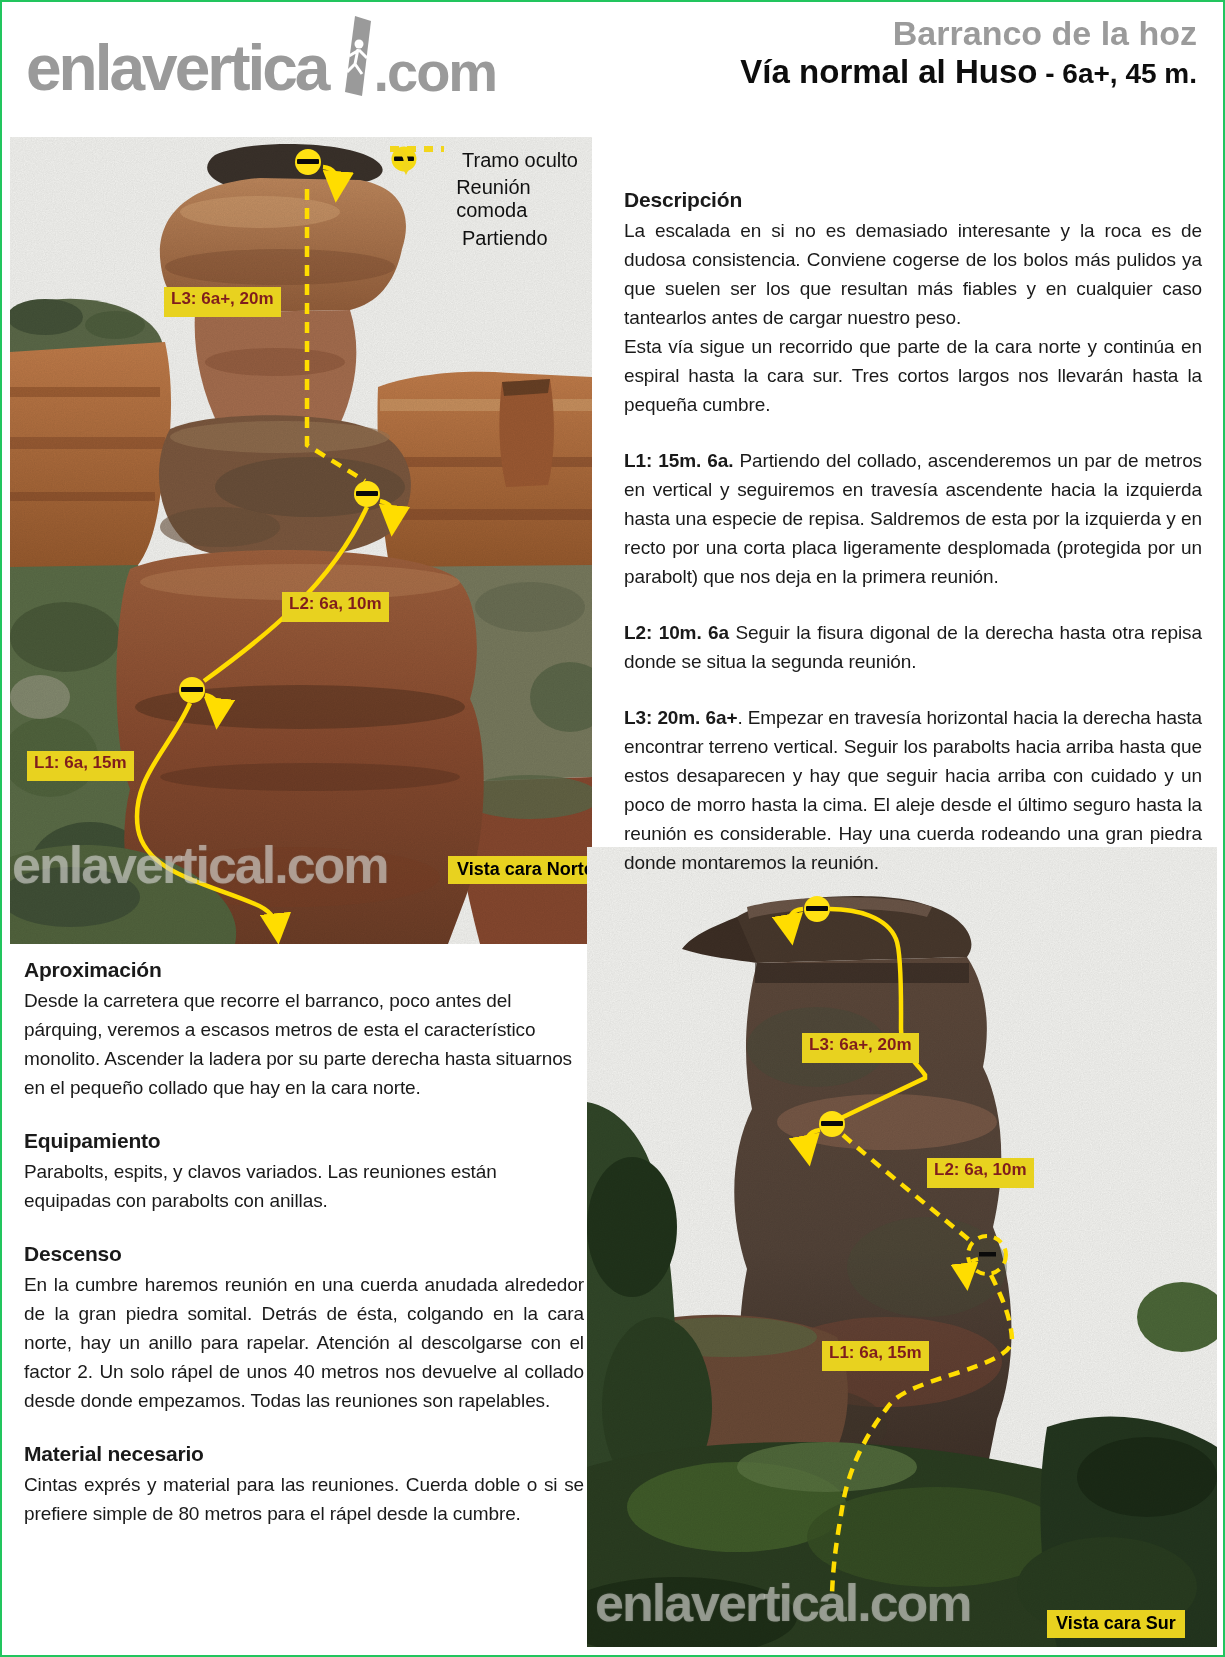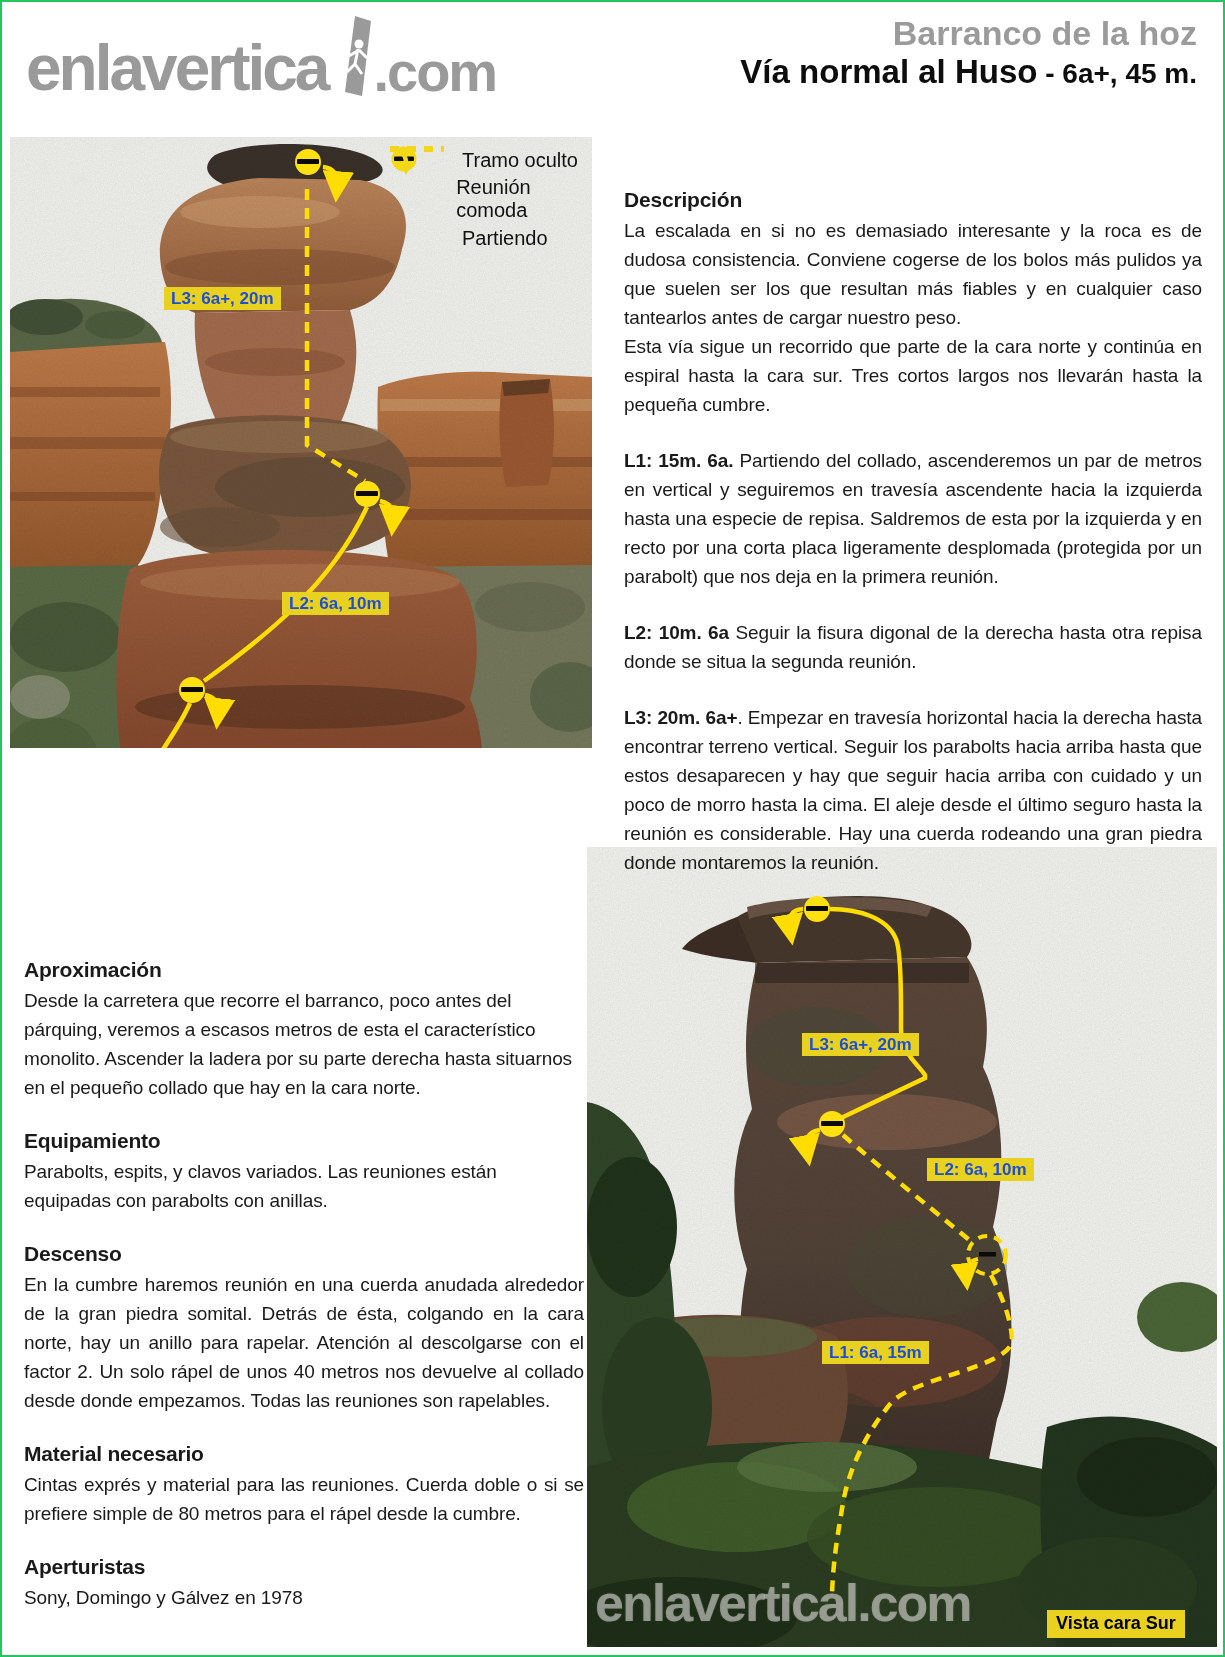--- a/index.html
+++ b/index.html
@@ -10,24 +10,24 @@
   .logo{position:absolute;left:24px;top:14px;display:flex;align-items:flex-end;gap:2px;}
   .logo .brand{font-size:64px;font-weight:700;color:#9a9a9a;letter-spacing:-3px;line-height:1;}
   .logo .tld{font-size:56px;font-weight:700;color:#9a9a9a;letter-spacing:-2px;line-height:1;margin-left:-2px;}
   .titles{position:absolute;right:26px;top:12px;text-align:right;line-height:1.15;}
   .titles .loc{font-size:34px;font-weight:700;color:#9b9b9b;}
   .titles .route{font-size:33px;font-weight:700;color:#0d0d0d;}
   .titles .grade{font-size:28px;font-weight:700;color:#0d0d0d;}
   
   .photo{position:absolute;overflow:hidden;}
   .photo svg{position:absolute;left:0;top:0;}
-  #photoN{left:8px;top:135px;width:582px;height:611px;}
+  #photoN{left:8px;top:135px;width:582px;height:807px;}
   #photoS{left:585px;top:845px;width:630px;height:800px;}
-  .rlabel{position:absolute;background:#e8d21f;color:#1d4ed8;font-weight:700;
-          font-size:17px;line-height:1.25;padding:1px 7px 1px;white-space:nowrap;}
+  .rlabel{position:absolute;background:#e8d21f;color:#7f1d1d;font-weight:700;
+          font-size:17px;line-height:1.25;padding:1px 7px 8px;white-space:nowrap;}
   .caption{position:absolute;background:#e8d21f;color:#000;font-weight:700;
            font-size:18px;line-height:1.25;padding:2px 9px 3px;white-space:nowrap;}
   .watermark{position:absolute;font-weight:700;font-size:52px;letter-spacing:-2px;
              color:rgba(235,235,230,0.50);text-shadow:0 0 2px rgba(120,120,120,0.35);white-space:nowrap;}
   
   .legend{position:absolute;left:380px;top:8px;}
   .lrow{display:flex;align-items:center;gap:14px;margin-bottom:9px;height:30px;}
   .licon{width:58px;display:flex;justify-content:flex-end;align-items:center;}
   .llabel{font-size:20px;color:#111;}
   
@@ -295,19 +295,15 @@
       <p class="p">Parabolts, espits, y clavos variados. Las reuniones están equipadas con parabolts con anillas.</p>
     </div>
     <div class="sect">
       <p class="h">Descenso</p>
       <p class="p j">En la cumbre haremos reunión en una cuerda anudada alrededor de la gran piedra somital. Detrás de ésta, colgando en la cara norte, hay un anillo para rapelar. Atención al descolgarse con el factor 2. Un solo rápel de unos 40 metros nos devuelve al collado desde donde empezamos. Todas las reuniones son rapelables.</p>
     </div>
     <div class="sect">
       <p class="h">Material necesario</p>
       <p class="p j">Cintas exprés y material para las reuniones. Cuerda doble o si se prefiere simple de 80 metros para el rápel desde la cumbre.</p>
     </div>
-    <div class="sect">
-      <p class="h">Aperturistas</p>
-      <p class="p">Sony, Domingo y Gálvez en 1978</p>
-    </div>
   </div>
 
 </div>
 
 </body></html>

